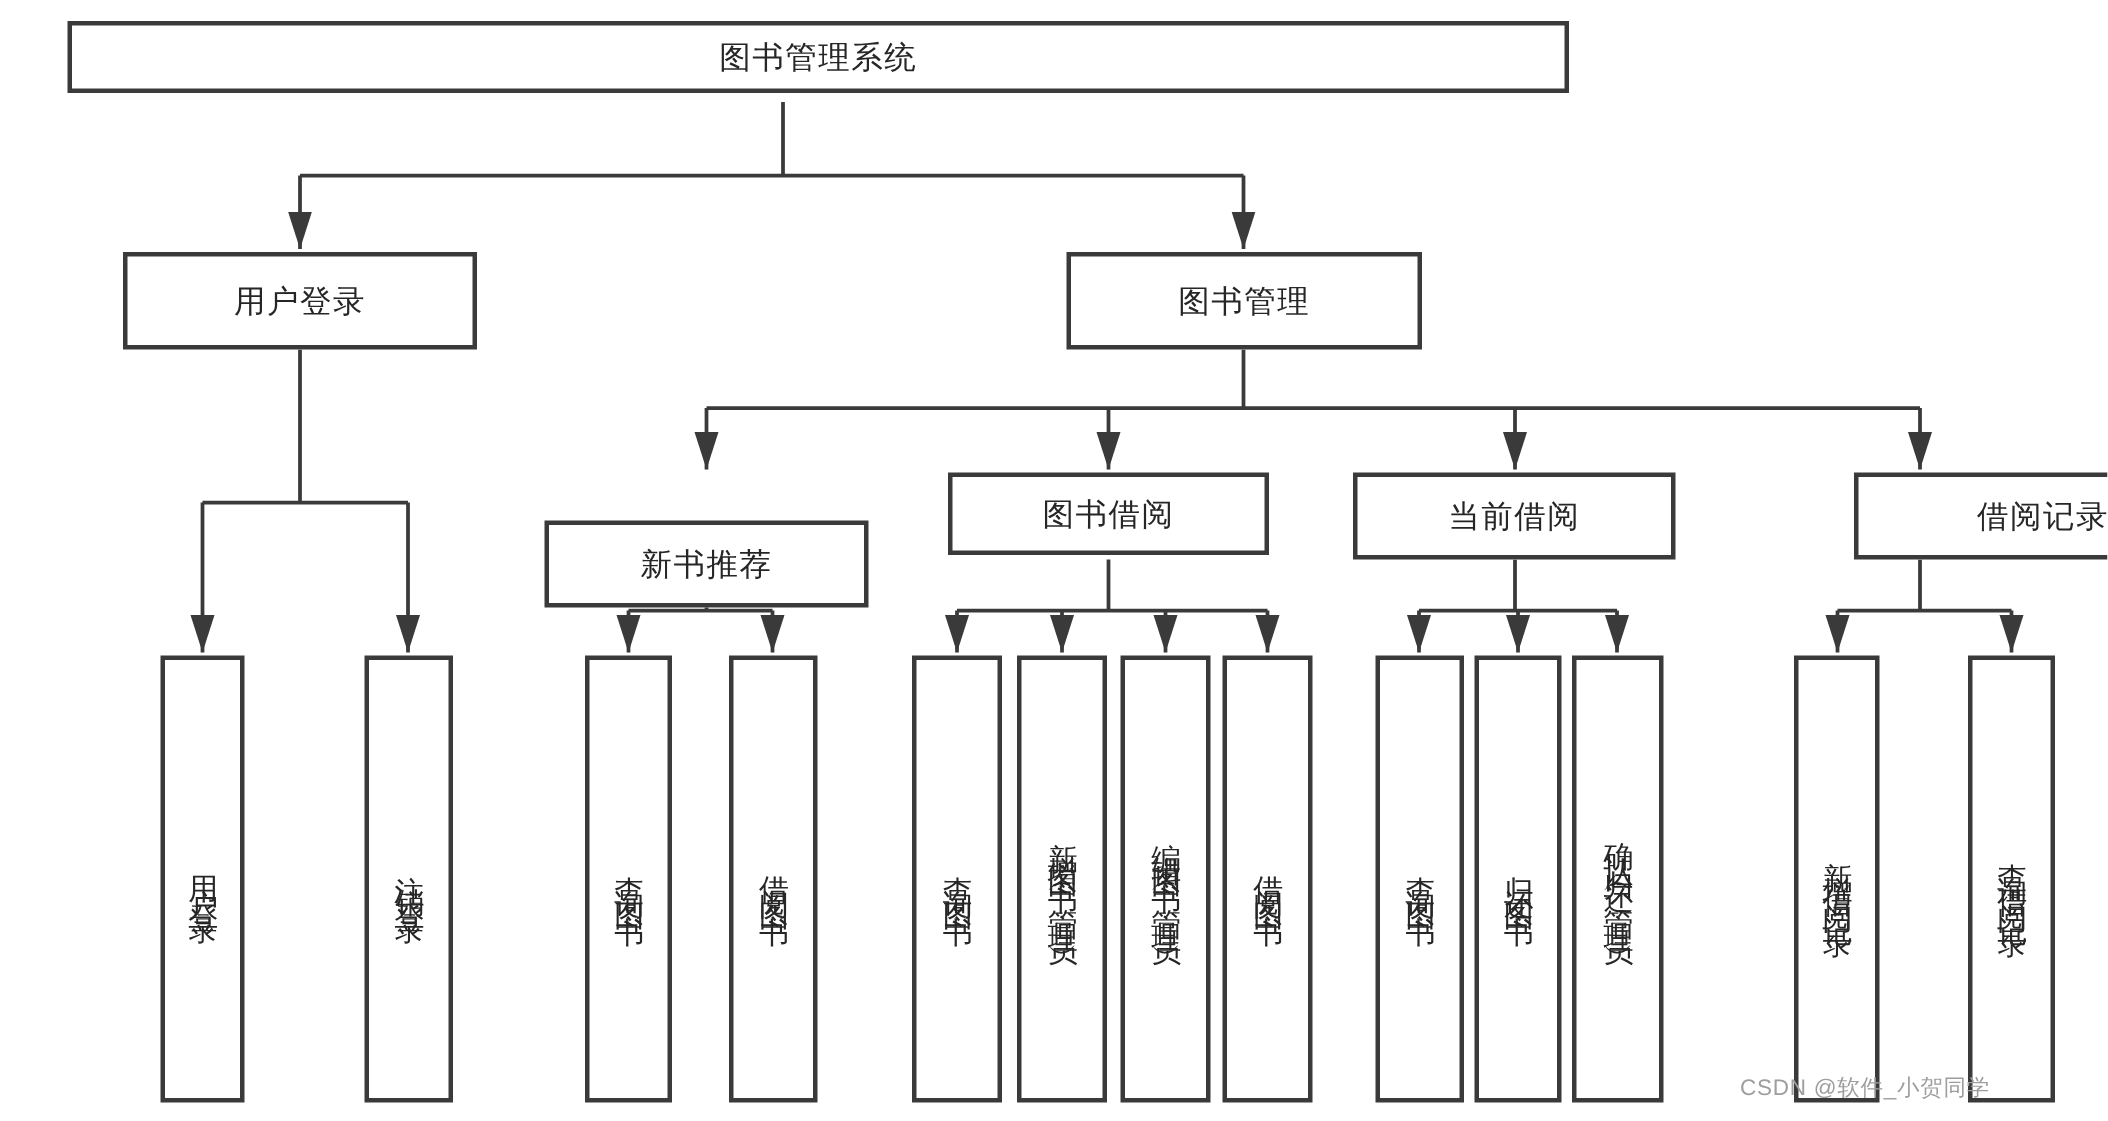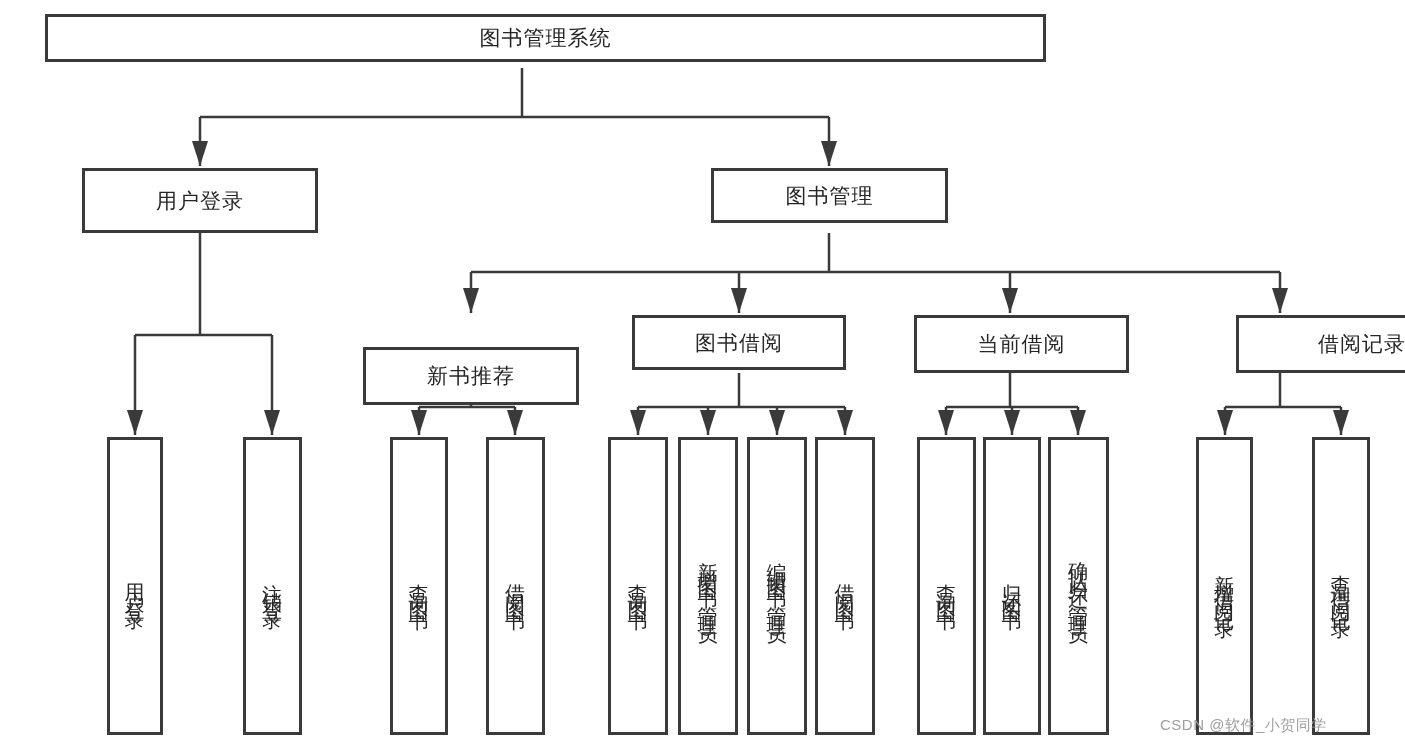--- a/index.html
+++ b/index.html
@@ -55,25 +55,25 @@
     width: 245px;
     font-size: 15px;
     letter-spacing: 0.5px;
     white-space: nowrap;
     z-index: 2;
   }
 
   
   #n-root   { left: 13px;  top: 14px;  width: 1001px; height: 48px; margin-left: 32px; }
   #n-login  { left: 82px;  top: 168px; width: 236px;  height: 65px; }
-  #n-mgmt   { left: 711px; top: 168px; width: 237px;  height: 55px; }
+  #n-mgmt   { left: 711px; top: 168px; width: 237px;  height: 65px; }
 
   #n-newrec { left: 363px;  top: 315px; width: 216px; height: 58px; }
   #n-borrow { left: 632px;  top: 315px; width: 214px; height: 55px; }
-  #n-current{ left: 902px;  top: 315px; width: 215px; height: 58px; margin-left: 12px; }
+  #n-current{ left: 902px;  top: 315px; width: 215px; height: 58px; }
   #n-record { left: 1236px; top: 315px; width: 215px; height: 58px; padding-left: 37px; }
 
   .leaf { top: 437px; height: 298px; }
   #l0  { left: 107px;  width: 56px; }
   #l1  { left: 243px;  width: 59px; }
   #l2  { left: 390px;  width: 58px; }
   #l3  { left: 486px;  width: 59px; }
   #l4  { left: 608px;  width: 60px; }
   #l5  { left: 678px;  width: 60px; }
   #l6  { left: 747px;  width: 60px; }

